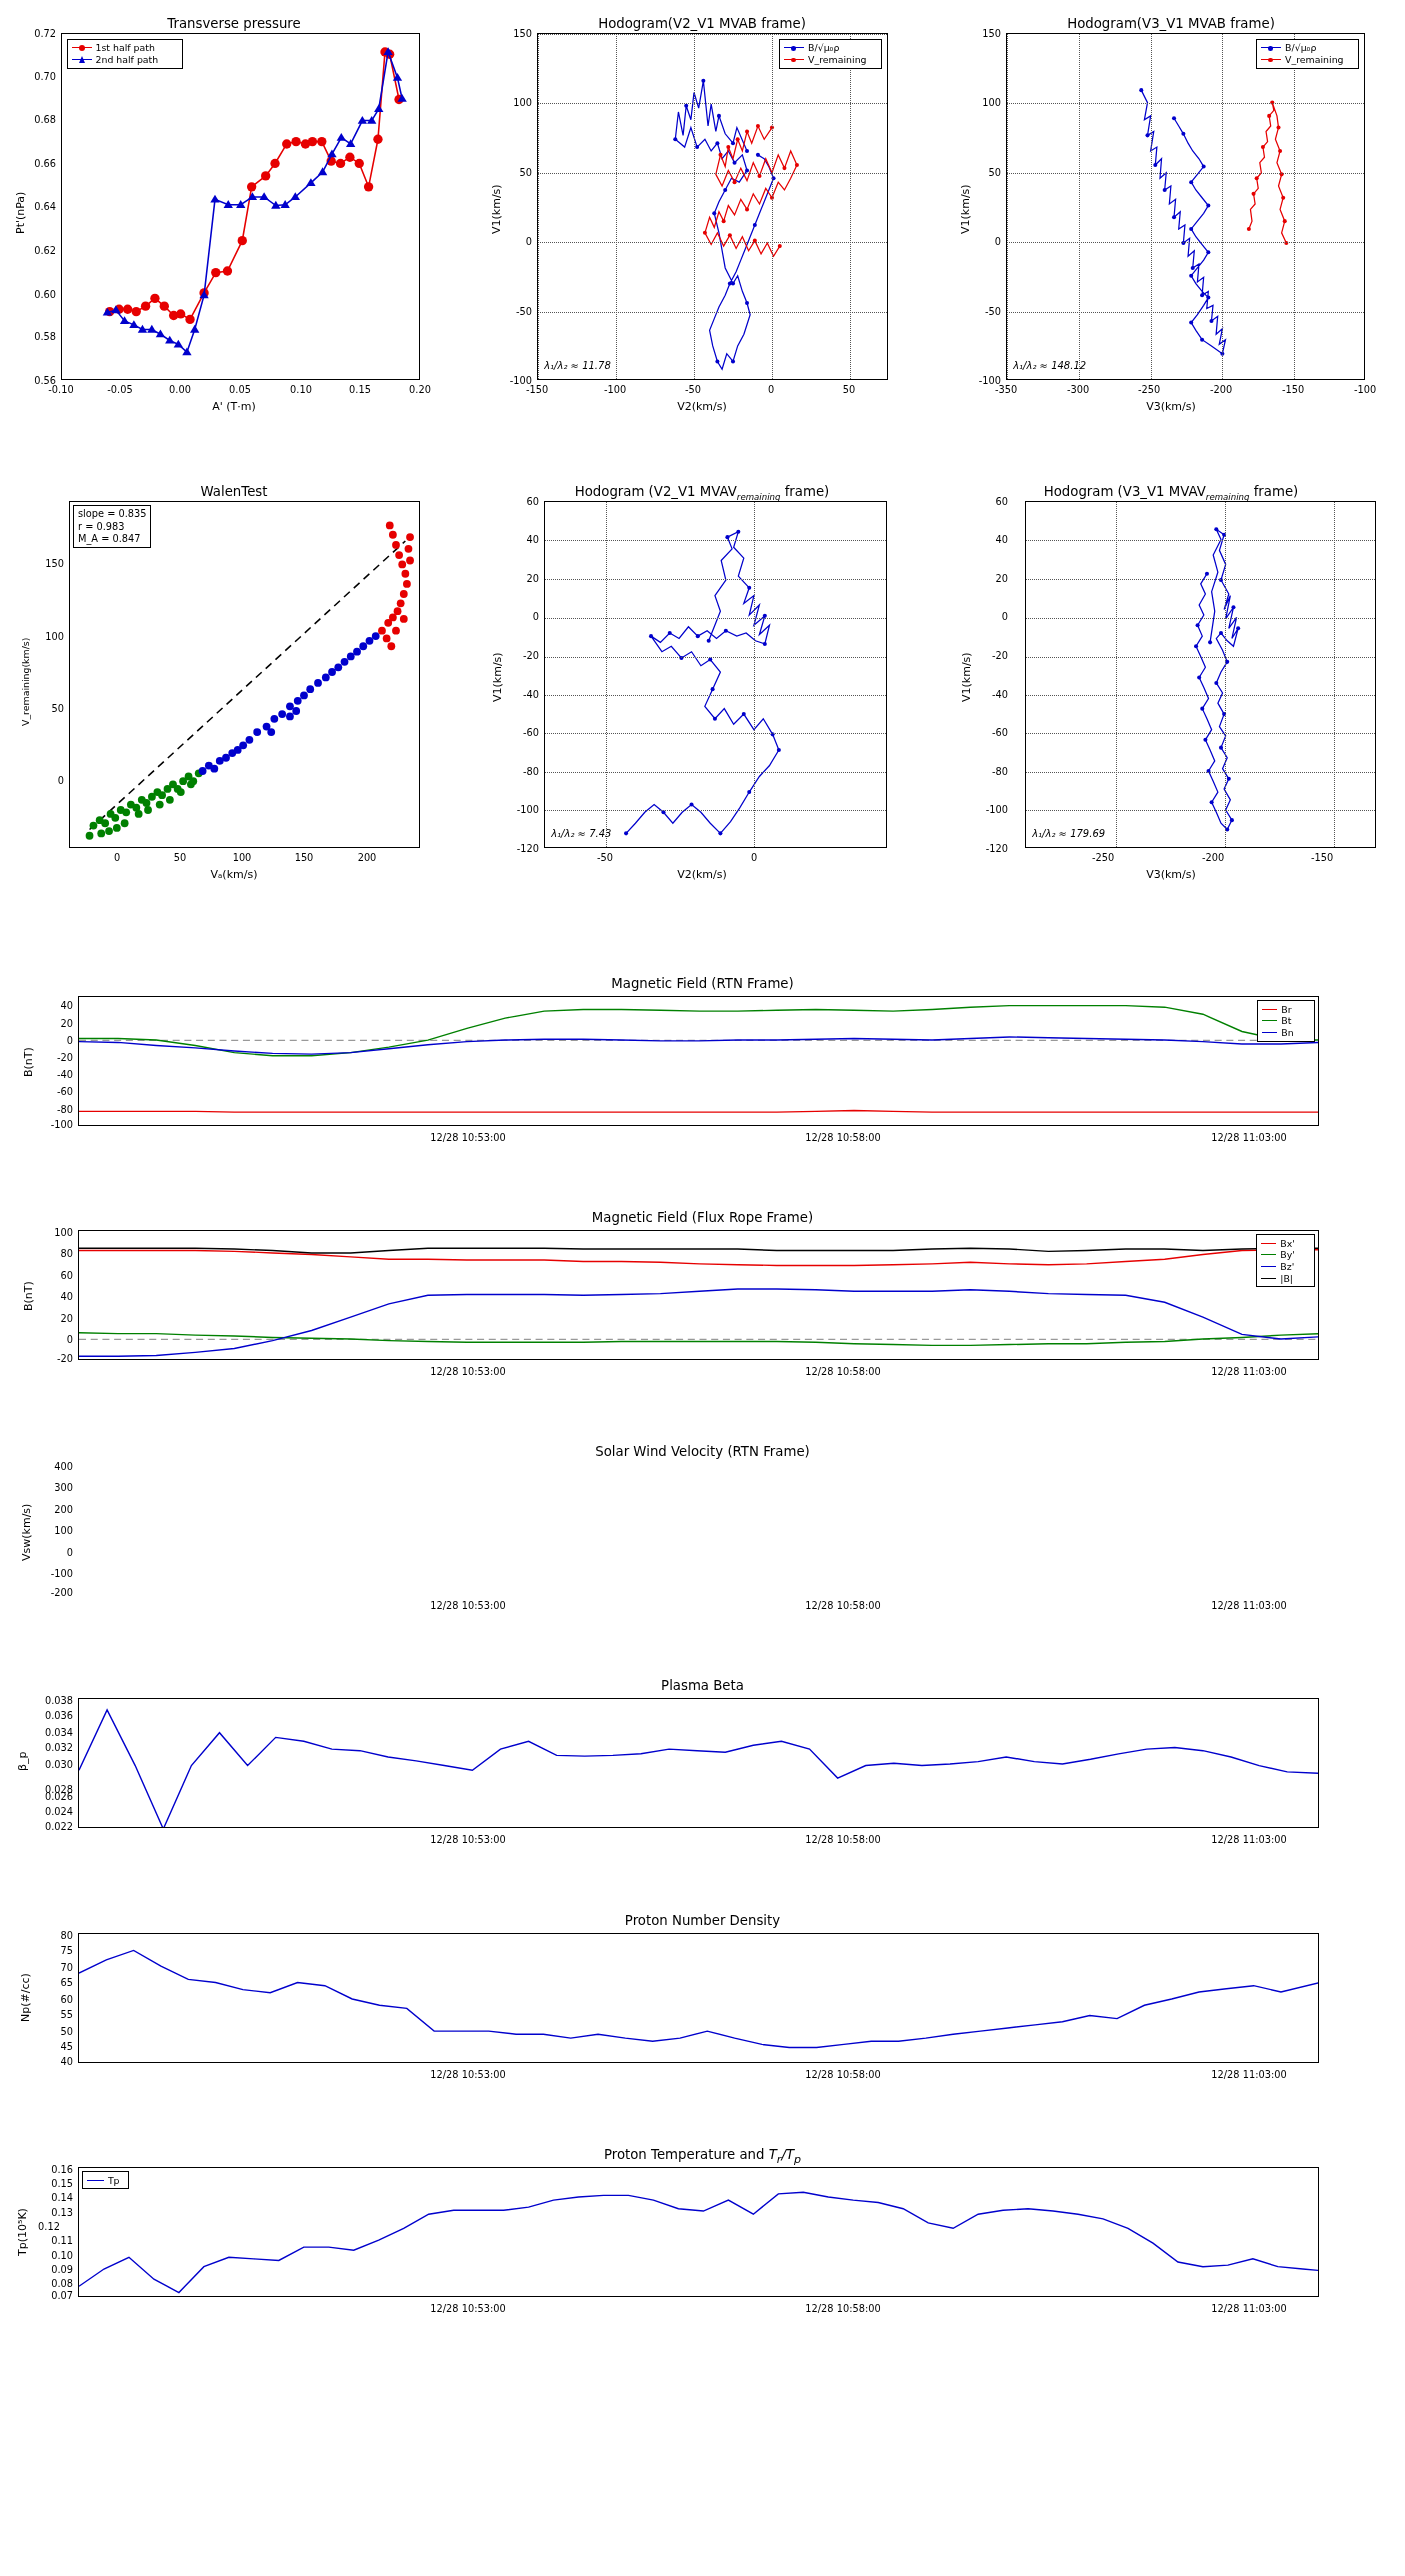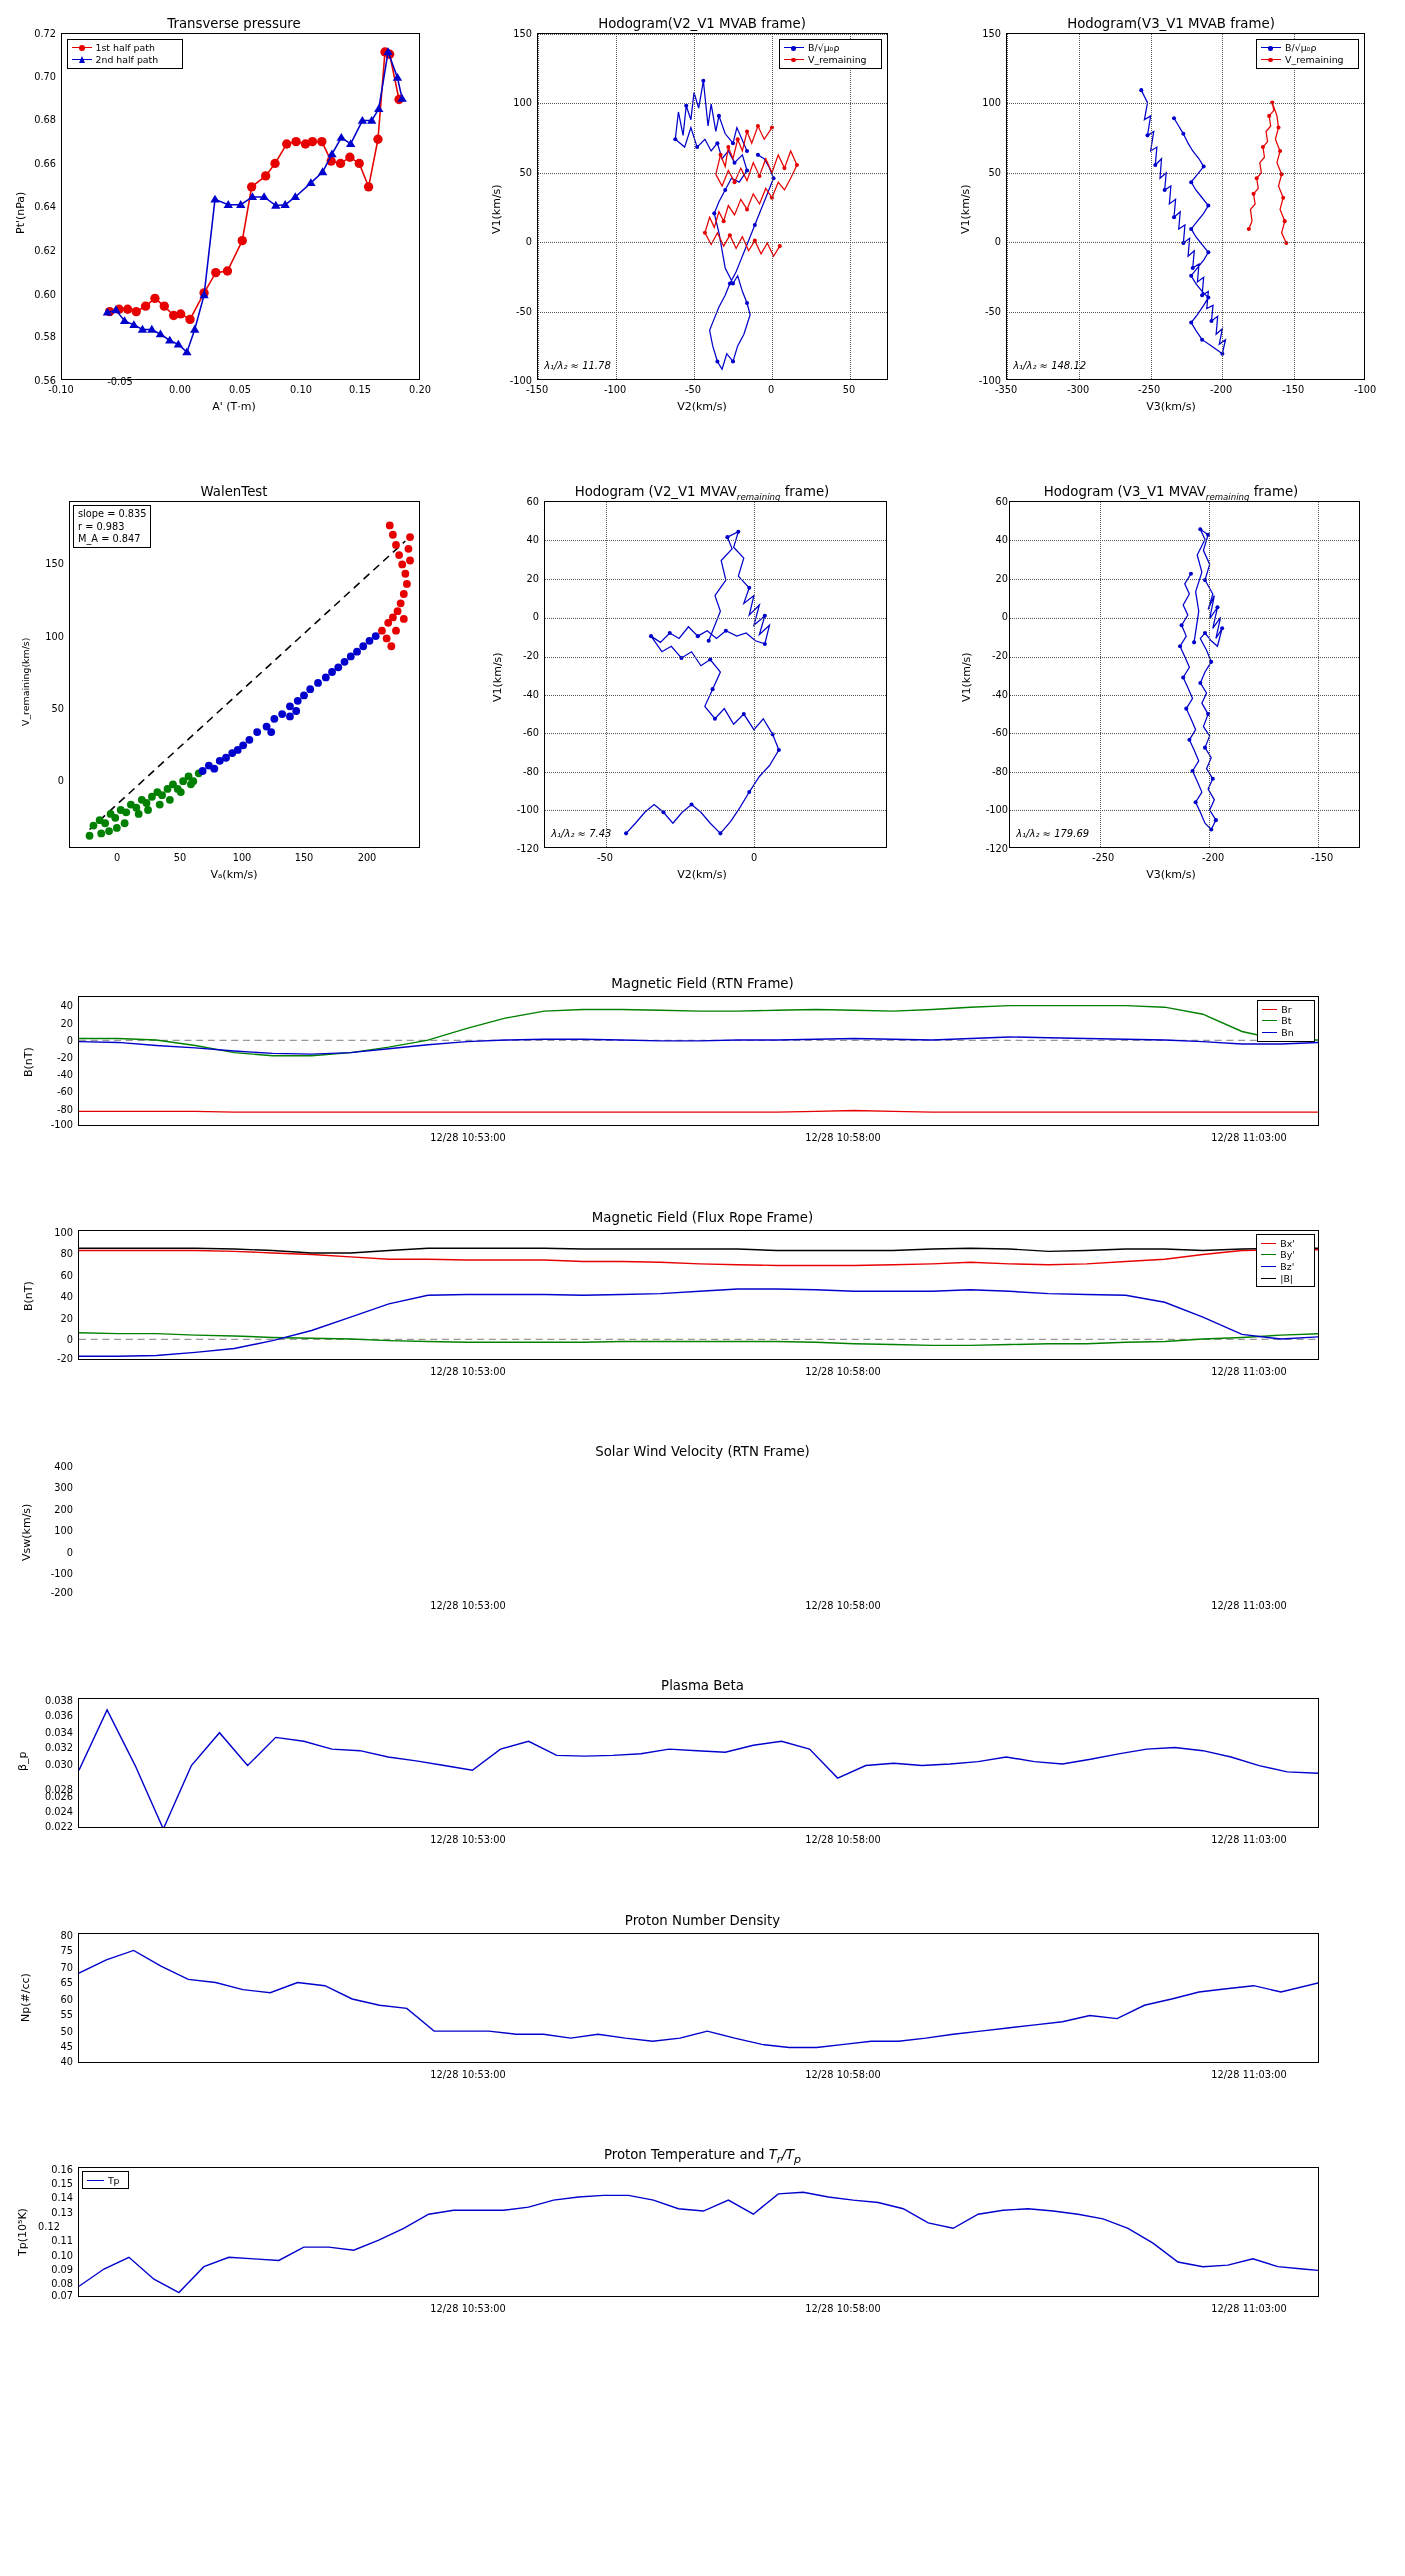--- a/index.html
+++ b/index.html
@@ -113,21 +113,21 @@
           </div>
         <div class="row">
             <span class="swatch" style="border-top-color:#0000cc;">
               <i class="mktri"></i>
             </span>
             <span>2nd half path</span>
           </div>
       </div>
     </div>
     <div class="tick tickx" style="left:61px;top:384px;">-0.10</div>
-    <div class="tick tickx" style="left:120px;top:376px;">-0.05</div>
+    <div class="tick tickx" style="left:120px;top:384px;">-0.05</div>
     <div class="tick tickx" style="left:180px;top:384px;">0.00</div>
     <div class="tick tickx" style="left:240px;top:384px;">0.05</div>
     <div class="tick tickx" style="left:301px;top:384px;">0.10</div>
     <div class="tick tickx" style="left:360px;top:384px;">0.15</div>
     <div class="tick tickx" style="left:420px;top:384px;">0.20</div>
     <div class="tick ticky" style="left:22px;top:33px;width:34px;">0.72</div>
     <div class="tick ticky" style="left:22px;top:76px;width:34px;">0.70</div>
     <div class="tick ticky" style="left:22px;top:119px;width:34px;">0.68</div>
     <div class="tick ticky" style="left:22px;top:163px;width:34px;">0.66</div>
     <div class="tick ticky" style="left:22px;top:206px;width:34px;">0.64</div>
@@ -482,21 +482,21 @@
     <div class="tick ticky" style="left:34px;top:264px;width:37px;">-60</div>
     <div class="tick ticky" style="left:34px;top:303px;width:37px;">-80</div>
     <div class="tick ticky" style="left:34px;top:341px;width:37px;">-100</div>
     <div class="tick ticky" style="left:34px;top:380px;width:37px;">-120</div>
     <div class="xlabel" style="top:400px;left:0;">V2(km/s)</div>
     <div class="ylabel" style="left:23.4px;top:234px;">V1(km/s)</div>
   </div>
 
   <div class="panel" style="left:937px;top:468px;width:468px;height:437px;">
     <div class="title" style="top:15.6px;left:0;">Hodogram (V3_V1 MVAV<sub style="font-style:italic;font-size:8.6px;">remaining</sub> frame)</div>
-    <div class="axes" style="left:72px;top:33px;width:351px;height:347px;">
+    <div class="axes" style="left:88px;top:33px;width:351px;height:347px;">
       <div class="vline" style="left:90px;"></div>
       <div class="vline" style="left:199px;"></div>
       <div class="vline" style="left:308px;"></div>
 
       <div class="hline" style="top:308px;"></div>
       <div class="hline" style="top:270px;"></div>
       <div class="hline" style="top:231px;"></div>
       <div class="hline" style="top:193px;"></div>
       <div class="hline" style="top:155px;"></div>
       <div class="hline" style="top:116px;"></div>

